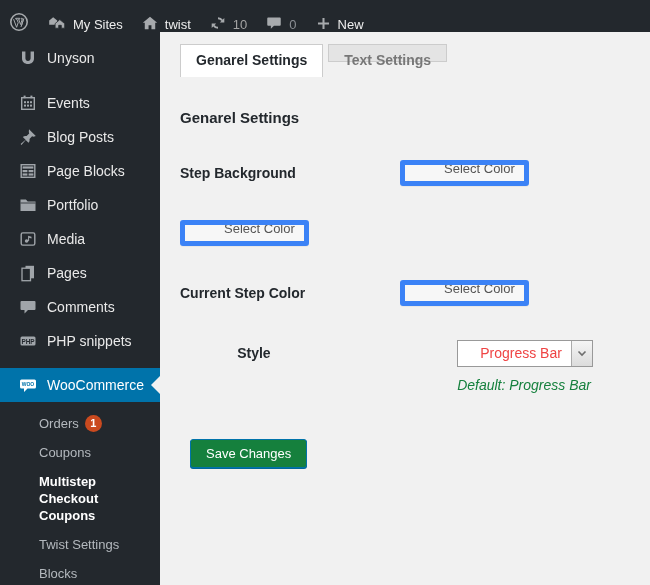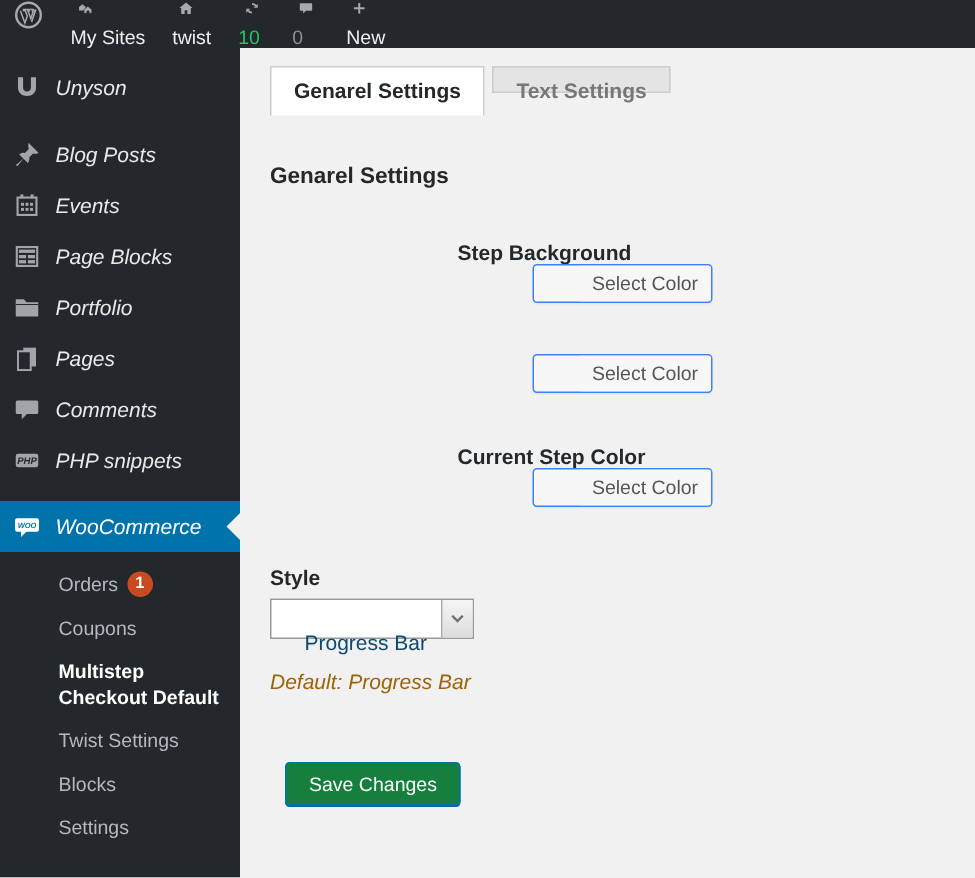--- a/index.html
+++ b/index.html
@@ -10,37 +10,37 @@
     position:relative;
   }
 
   
   .admin-bar {
     position:absolute; top:0; left:0; width:650px; height:32px;
     background:#23282d; display:flex; align-items:stretch;
     color:#eee; font-size:13px; z-index:50;
   }
   .ab-item {
-    display:flex; align-items:flex-start; gap:6px; padding:0 9px; cursor:pointer;flex-direction:column;
+    display:flex; align-items:flex-end; gap:6px; padding:0 9px; cursor:pointer;
   }
   .ab-item svg { display:block; }
-  .ab-count { color:#22c55e; }
+  .ab-count { color:#a3a3a3; }
   .ab-count.dim { color:#8b8f94; }
 
   
   .layout { position:absolute; top:32px; left:0; width:650px; height:553px; display:flex; }
 
   
   .sidebar {
     width:160px; flex-shrink:0; background:#23282d; color:#eee;
     overflow:hidden; position:relative;
   }
   .menu-item {
-    display:flex; align-items:center; gap:9px; padding:7px 8px;
-    font-size:14px; color:#e9e9e9; cursor:pointer; position:relative;font-style:italic;
+    display:flex; align-items:center; gap:9px; padding:7px 18px;
+    font-size:14px; color:#e9e9e9; cursor:pointer; position:relative;
   }
   .menu-item svg { flex-shrink:0; display:block; }
   .menu-item.sep-top { margin-top:9px; margin-bottom:11px; }
   .menu-item.woo-active {
     margin-top:10px; background:#0073aa; color:#fff;
   }
   .menu-item.woo-active::after {
     content:""; position:absolute; right:0; top:50%; margin-top:-9px;
     border-top:9px solid transparent; border-bottom:9px solid transparent;
     border-right:9px solid #f1f1f1;
@@ -67,48 +67,48 @@
     font-size:14px; font-weight:bold; padding:0 15px; margin-right:5px;
     height:18px; line-height:30px; cursor:pointer;
   }
   .tab.active {
     background:#fff; color:#23282d; height:33px; line-height:31px;
     border-bottom:none;
   }
   .page-title {
     margin-top:32px; font-size:15px; font-weight:bold; color:#23282d;
   }
-  .form-row { display:flex; align-items:center; margin-top:34px; min-height:26px;flex-direction:column; }
+  .form-row { display:flex; align-items:center; margin-top:34px; min-height:26px; }
   .form-row .row-label {
     width:220px; font-size:14px; font-weight:600; color:#23282d;
   }
   .row-control { display:flex; flex-direction:column; }
 
   
   .color-btn {
-    display:flex; align-items:flex-end; height:26px; border:1px solid #3b82f6;
+    display:flex; align-items:flex-end; height:26px; border:5px solid #3b82f6;
     border-radius:3px; overflow:hidden; background:#f7f7f7; cursor:pointer;
     width:max-content; box-shadow:0 1px 0 rgba(0,0,0,.04);
   }
   .swatch { width:30px; border-right:1px solid #ccc; }
   .color-btn-text {
     padding:0 9px; font-size:13px; color:#555; line-height:24px; background:#f7f7f7;
   }
 
   
   .select-box {
     display:flex; align-items:stretch; height:27px; border:1px solid #999;
     background:#fff; cursor:pointer; width:max-content;
   }
-  .select-value { padding:16px 9px; font-size:14px; color:#0c4a6e; line-height:25px;margin-left:13px; }
+  .select-value { padding:0 9px; font-size:14px; color:#ef4444; line-height:25px;margin-left:13px; }
   .select-arrow {
     width:21px; display:flex; align-items:center; justify-content:center;
     background:linear-gradient(#f5f5f5,#dcdcdc); border-left:1px solid #aaa;
   }
-  .hint { margin-top:20px; font-size:14px; font-style:italic; color:#a16207; }
+  .hint { margin-top:10px; font-size:14px; font-style:italic; color:#15803d; }
 
   .save-btn {
     margin-top:46px; margin-left:10px;
     background:#15803d; border:1px solid #0073aa; box-shadow:0 1px 0 #006799;
     color:#fff; font-size:13px; padding:6px 15px; border-radius:3px;
     cursor:pointer; width:max-content; font-family:"Liberation Sans",sans-serif;
   }
 </style>
 </head>
 <body>
@@ -158,64 +158,72 @@
 
 <div class="layout">
 
   <div class="sidebar">
 
     <div class="menu-item sep-top">
       <svg width="20" height="20" viewBox="0 0 20 20">
         <path d="M4 3.5v7c0 3.3 2.6 5.5 6 5.5s6-2.2 6-5.5v-7h-3.4v6.8c0 1.6-1.1 2.7-2.6 2.7s-2.6-1.1-2.6-2.7V3.5z" fill="#a0a5aa"></path>
       </svg>
       <span>Unyson</span>
-    </div>
-
-    <div class="menu-item">
-      <svg width="20" height="20" viewBox="0 0 20 20">
-        <path d="M11 2.2l6.8 6.8-2.2.7-1.5-.4-2.6 2.6c.3 1.3 0 2.8-1 3.8l-2.8-2.8-4.2 5-.9-.9 5-4.2-2.8-2.8c1-1 2.5-1.3 3.8-1l2.6-2.6-.4-1.5z" fill="#a0a5aa"></path>
-      </svg>
-      <span>Blog Posts</span>
     </div>
 
     <div class="menu-item">
       <svg width="20" height="20" viewBox="0 0 20 20">
         <rect x="3.7" y="4.7" width="12.6" height="11.6" fill="none" stroke="#a0a5aa" stroke-width="1.4"></rect>
         <rect x="5.6" y="2.6" width="2" height="2.6" fill="#a0a5aa"></rect>
         <rect x="12.4" y="2.6" width="2" height="2.6" fill="#a0a5aa"></rect>
         <rect x="6" y="8.2" width="2" height="2" fill="#a0a5aa"></rect>
           <rect x="9" y="8.2" width="2" height="2" fill="#a0a5aa"></rect>
           <rect x="12" y="8.2" width="2" height="2" fill="#a0a5aa"></rect>
         <rect x="6" y="11.6" width="2" height="2" fill="#a0a5aa"></rect>
           <rect x="9" y="11.6" width="2" height="2" fill="#a0a5aa"></rect>
           <rect x="12" y="11.6" width="2" height="2" fill="#a0a5aa"></rect>
       </svg>
       <span>Events</span>
     </div>
 
     <div class="menu-item">
       <svg width="20" height="20" viewBox="0 0 20 20">
+        <path d="M11 2.2l6.8 6.8-2.2.7-1.5-.4-2.6 2.6c.3 1.3 0 2.8-1 3.8l-2.8-2.8-4.2 5-.9-.9 5-4.2-2.8-2.8c1-1 2.5-1.3 3.8-1l2.6-2.6-.4-1.5z" fill="#a0a5aa"></path>
+      </svg>
+      <span>Blog Posts</span>
+    </div>
+
+    <div class="menu-item">
+      <svg width="20" height="20" viewBox="0 0 20 20">
         <rect x="3.2" y="3.7" width="13.6" height="12.6" fill="none" stroke="#a0a5aa" stroke-width="1.4"></rect>
         <rect x="4.6" y="5.4" width="10.8" height="2.2" fill="#a0a5aa"></rect>
         <rect x="4.6" y="9" width="4.8" height="2.2" fill="#a0a5aa"></rect>
           <rect x="10.6" y="9" width="4.8" height="2.2" fill="#a0a5aa"></rect>
         <rect x="4.6" y="12.4" width="4.8" height="2.2" fill="#a0a5aa"></rect>
           <rect x="10.6" y="12.4" width="4.8" height="2.2" fill="#a0a5aa"></rect>
       </svg>
       <span>Page Blocks</span>
     </div>
 
     <div class="menu-item">
       <svg width="20" height="20" viewBox="0 0 20 20">
         <path d="M2.5 4.5h5.4l1.8 2h7.8v9.5H2.5z" fill="#a0a5aa"></path>
         <path d="M2.5 8h15" stroke="#23282d" stroke-width="0.8"></path>
       </svg>
       <span>Portfolio</span>
     </div>
 
+    <div class="menu-item">
+      <svg width="20" height="20" viewBox="0 0 20 20">
+        <rect x="3.2" y="3.9" width="13.6" height="12.2" rx="1.6" fill="none" stroke="#a0a5aa" stroke-width="1.4"></rect>
+        <circle cx="8.6" cy="12" r="1.8" fill="#a0a5aa"></circle>
+        <path d="M10.1 12V6.8l3.4 1v1.6l-2.4-.7V12z" fill="#a0a5aa"></path>
+      </svg>
+      <span>Media</span>
+    </div>
 
     <div class="menu-item">
       <svg width="20" height="20" viewBox="0 0 20 20">
         <rect x="7.5" y="2.8" width="8.5" height="12.5" fill="#a0a5aa"></rect>
         <rect x="4" y="5.2" width="8.5" height="12.5" fill="#23282d" stroke="#a0a5aa" stroke-width="1.3"></rect>
       </svg>
       <span>Pages</span>
     </div>
 
     <div class="menu-item">
@@ -237,21 +245,21 @@
       <svg width="20" height="20" viewBox="0 0 20 20">
         <path d="M3.5 4.5h13a1.5 1.5 0 0 1 1.5 1.5v6a1.5 1.5 0 0 1-1.5 1.5H9.5L6 17v-3.5H3.5A1.5 1.5 0 0 1 2 12V6a1.5 1.5 0 0 1 1.5-1.5z" fill="#ffffff"></path>
         <text x="10" y="11.1" text-anchor="middle" font-family="Liberation Sans, sans-serif" font-size="5" font-weight="bold" fill="#0073aa">WOO</text>
       </svg>
       <span>WooCommerce</span>
     </div>
 
     <div class="submenu">
       <div class="submenu-item"><span>Orders</span><span class="badge">1</span></div>
       <div class="submenu-item"><span>Coupons</span></div>
-      <div class="submenu-item current"><span>Multistep Checkout Default</span></div>
+      <div class="submenu-item current"><span>Multistep Checkout Coupons</span></div>
       <div class="submenu-item"><span>Twist Settings</span></div>
       <div class="submenu-item"><span>Blocks</span></div>
       <div class="submenu-item"><span>Settings</span></div>
     </div>
   </div>
 
   <div class="content">
 
     <div class="tabs">
       <div class="tab active">Genarel Settings</div>

